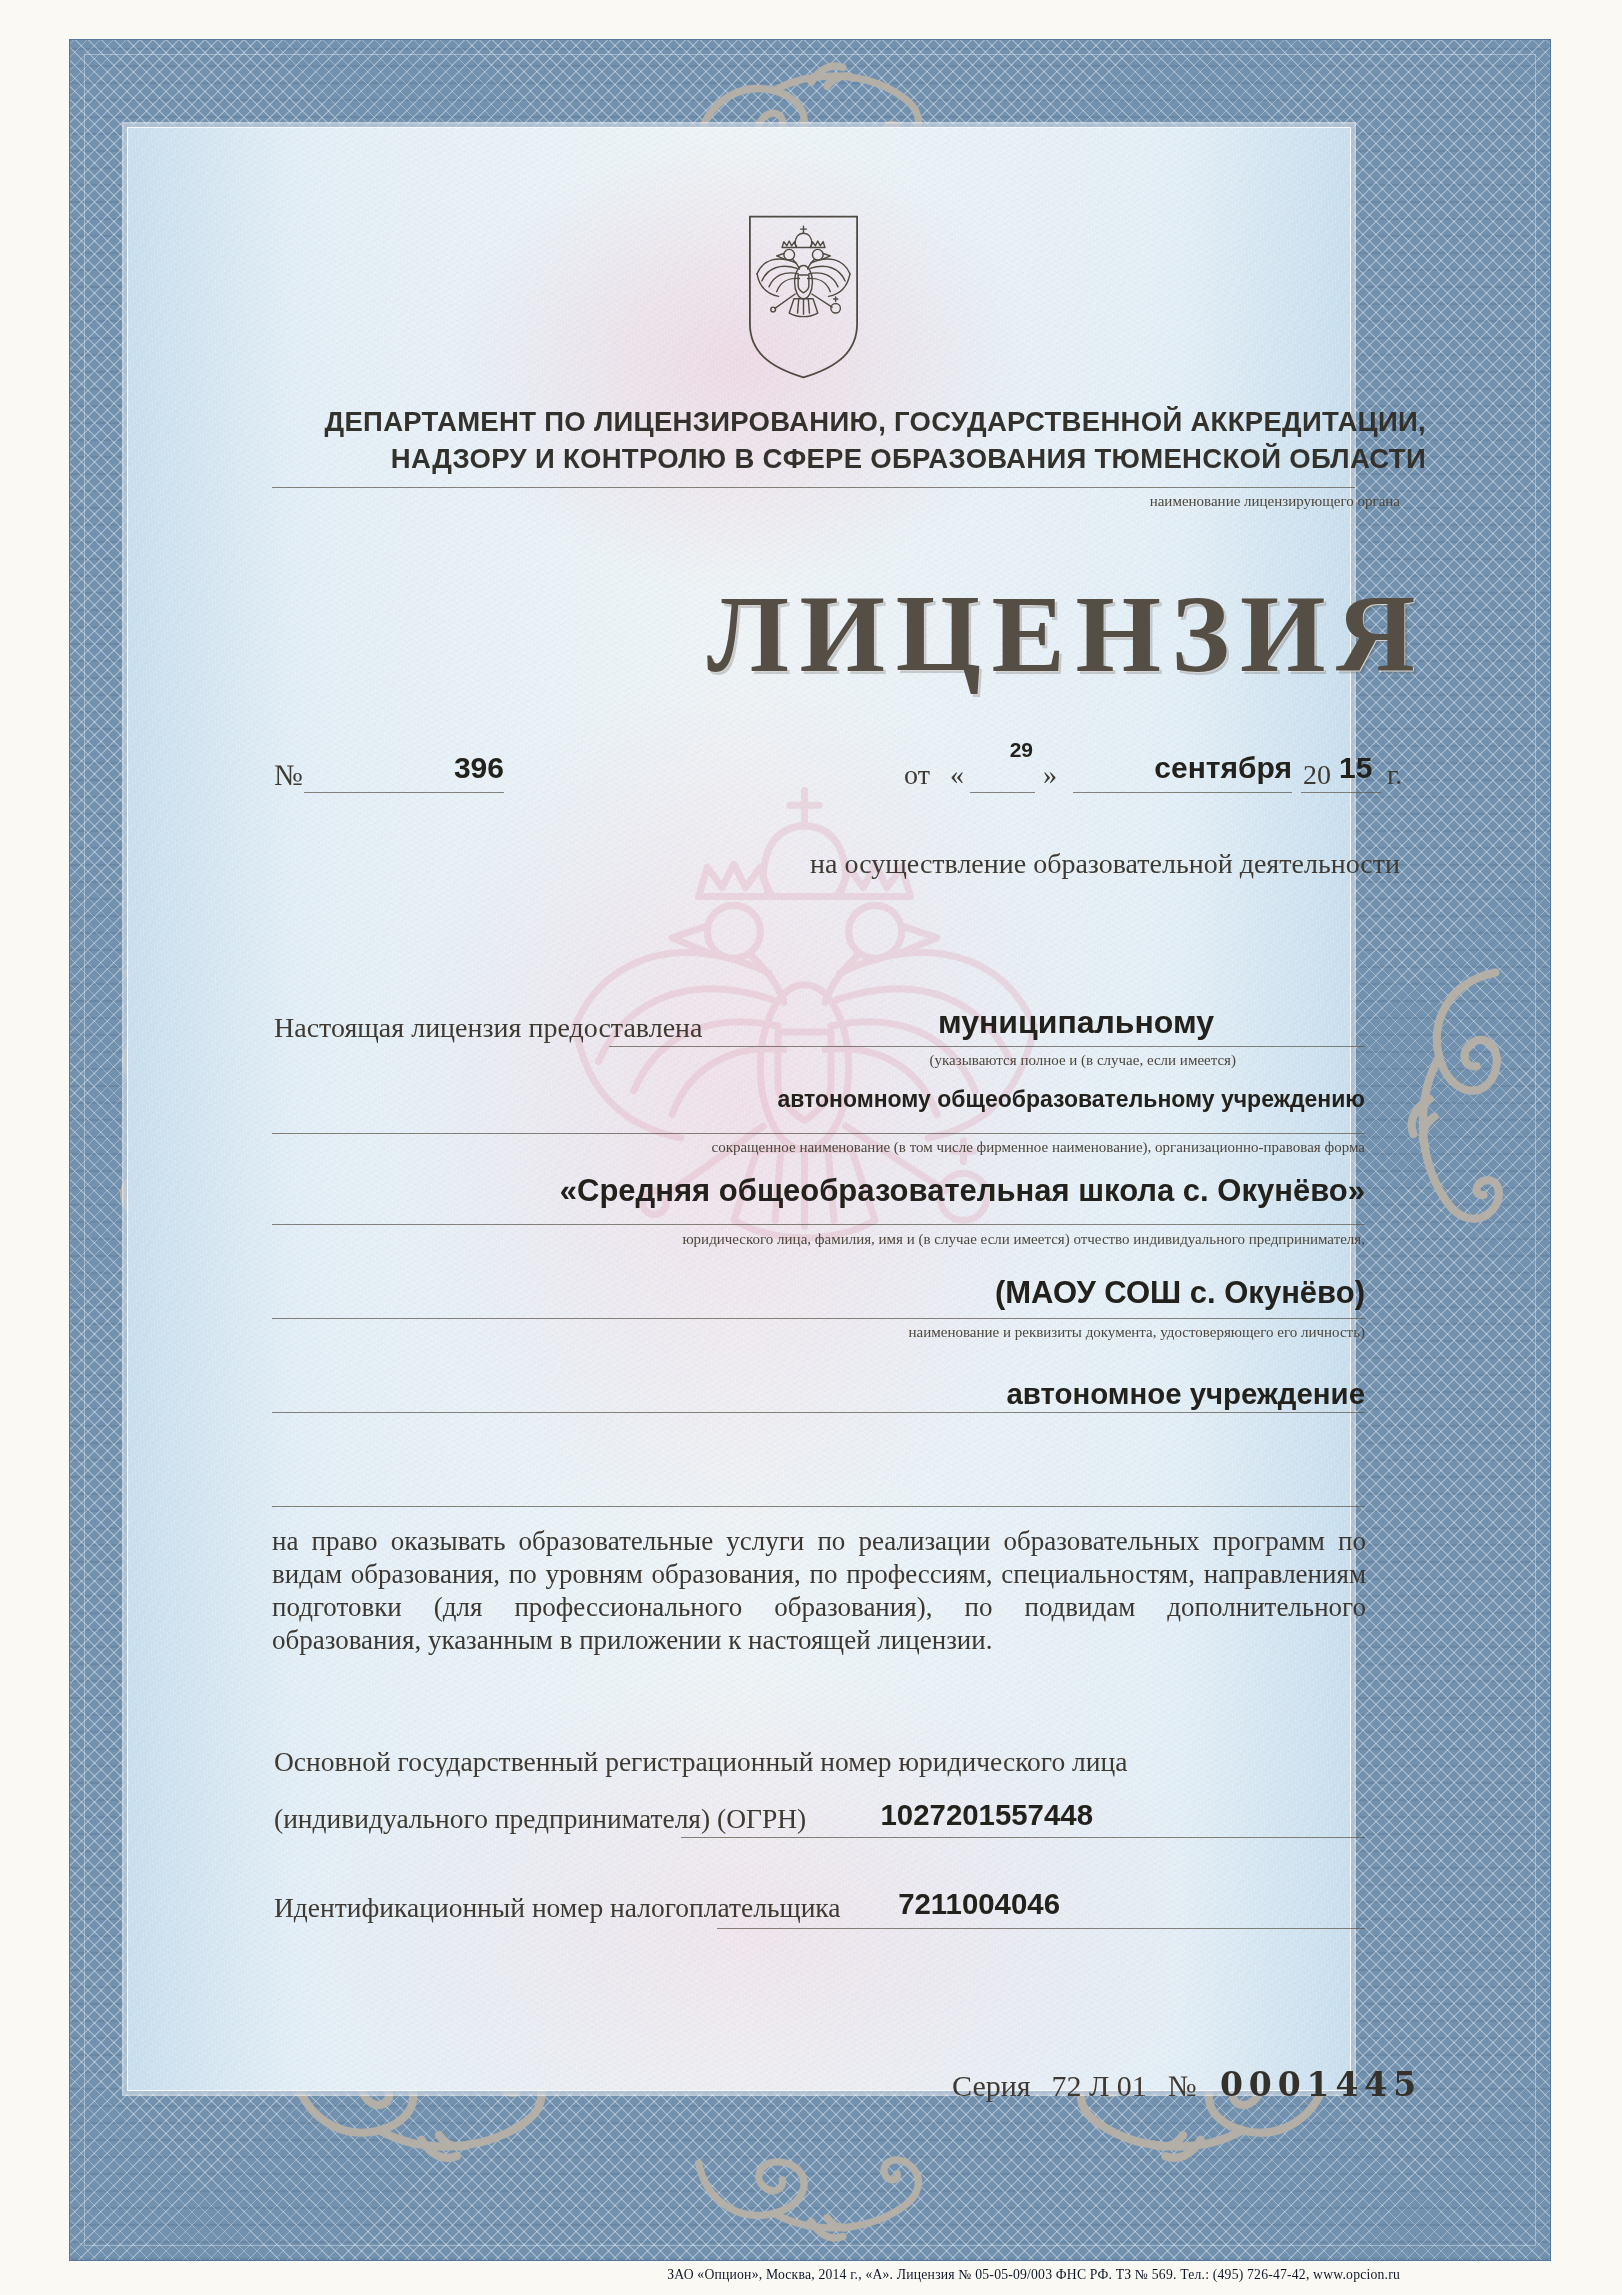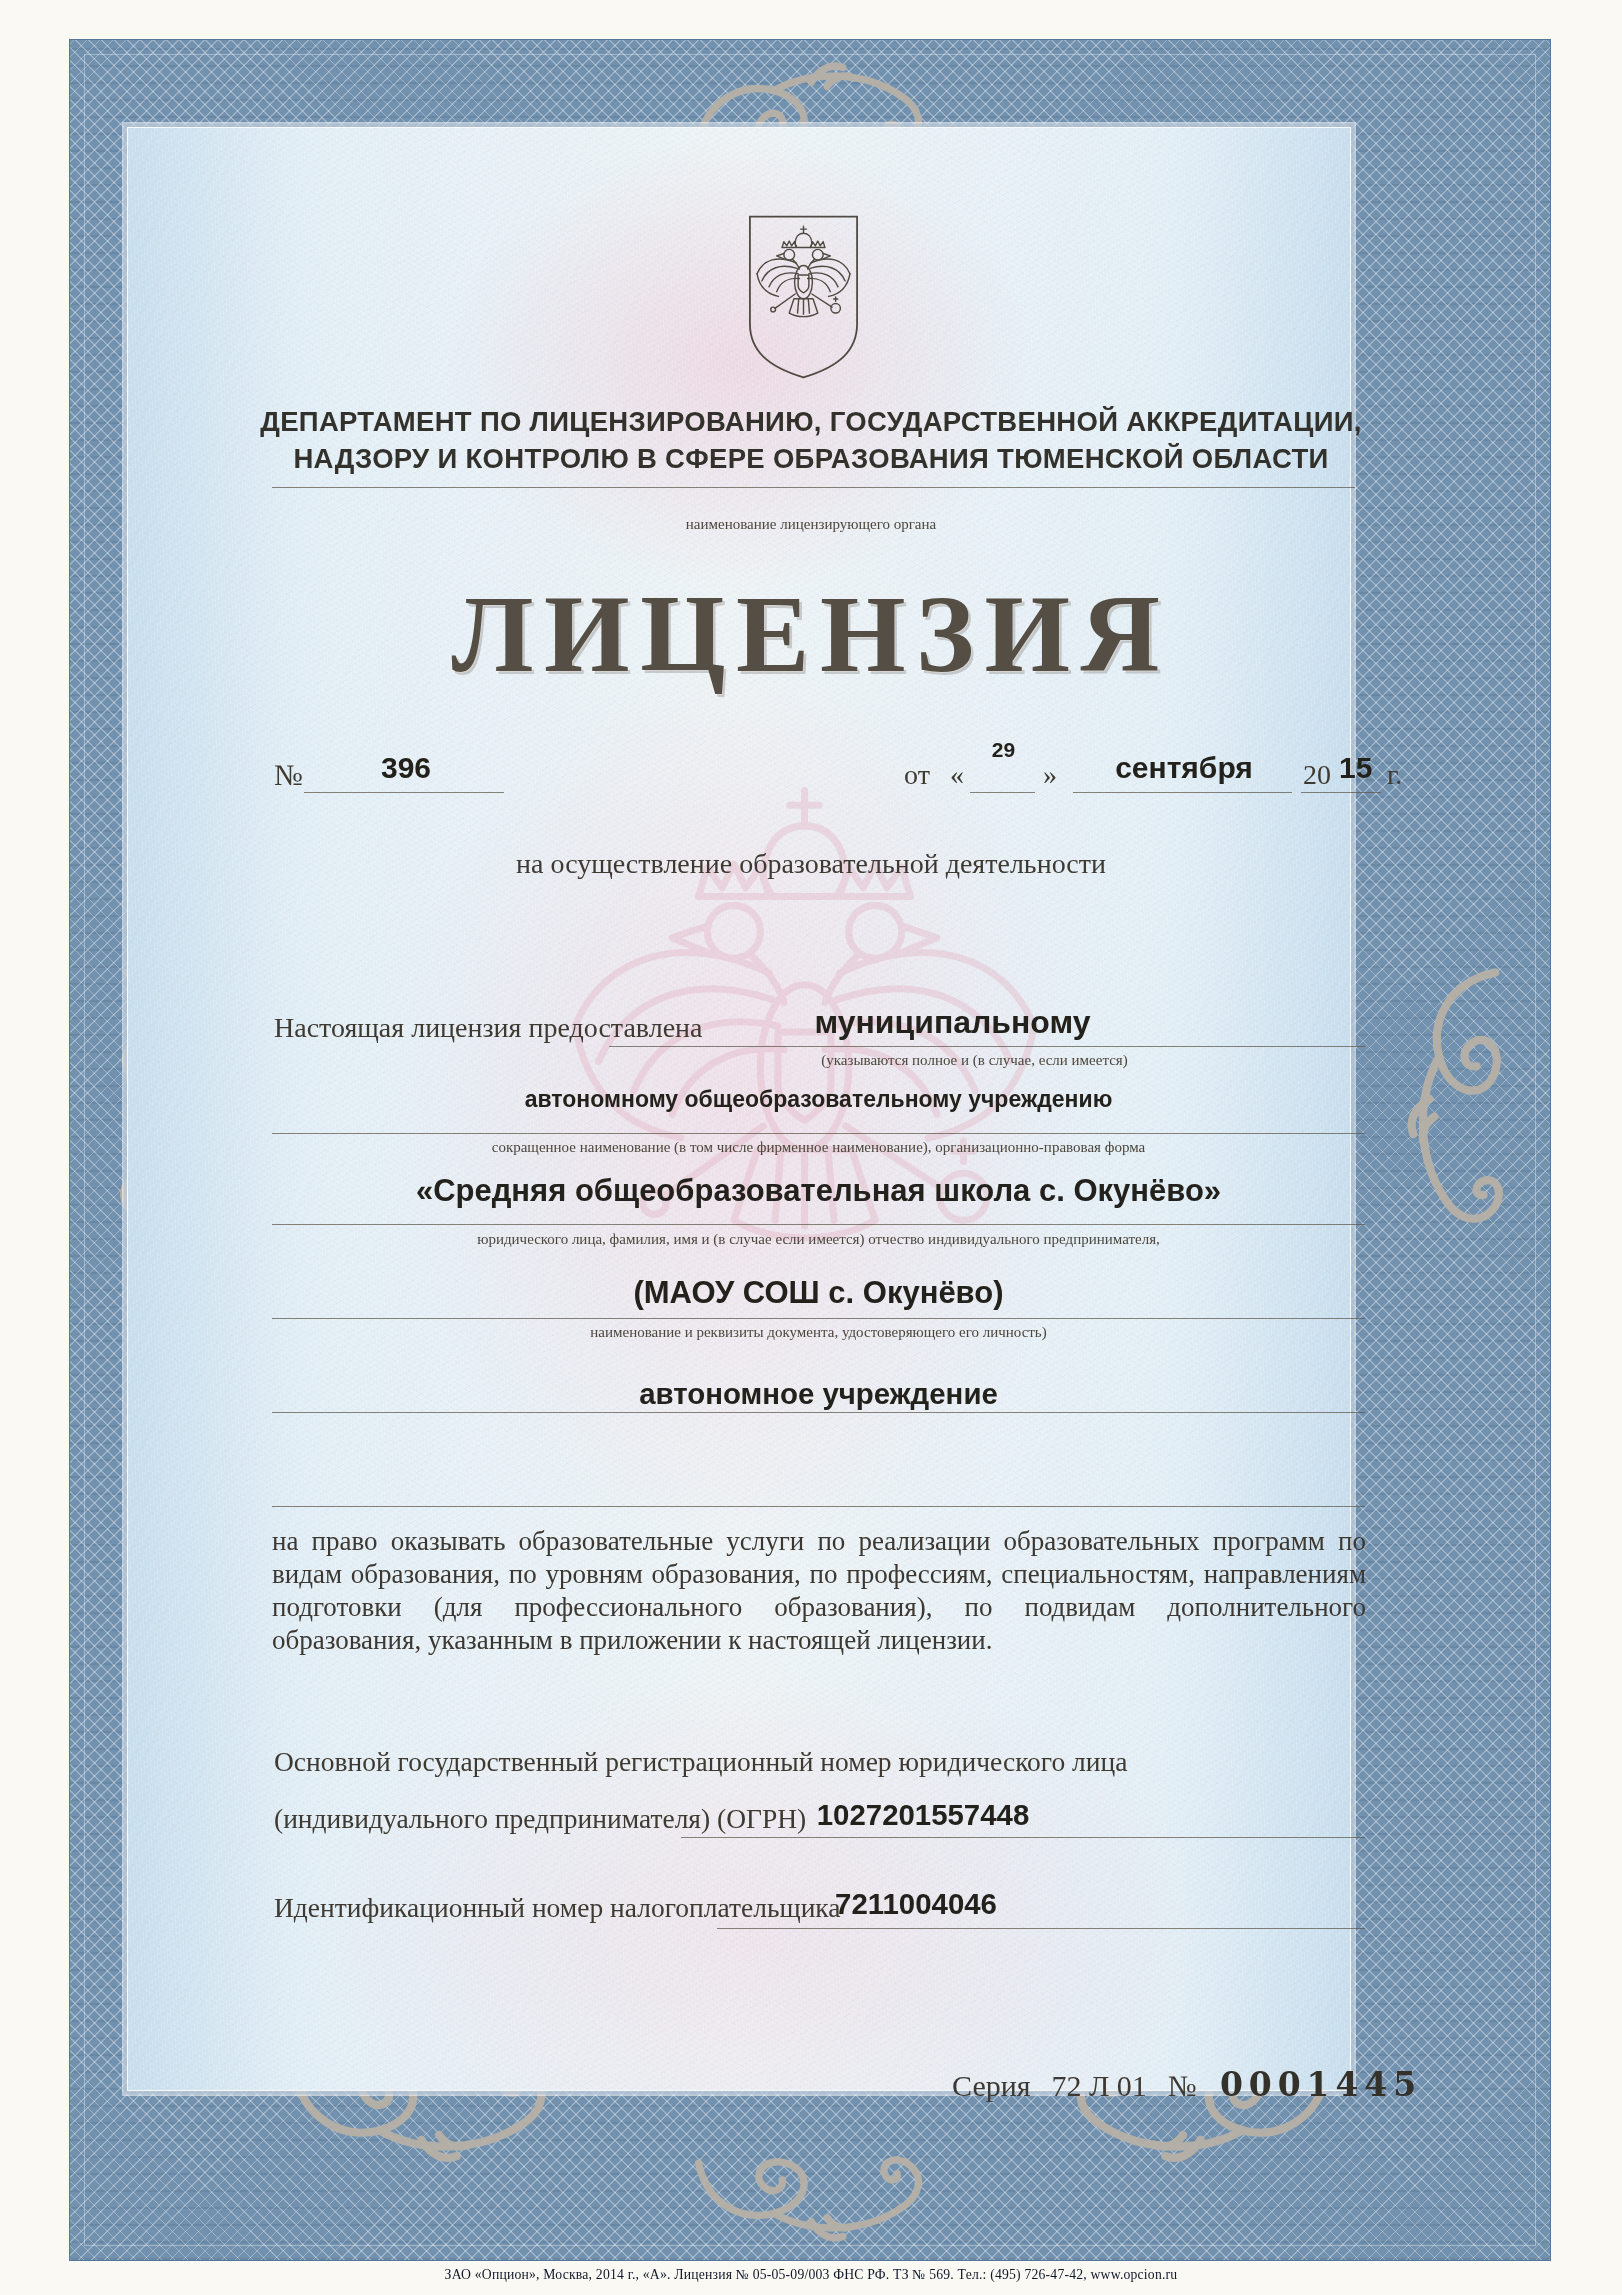--- a/index.html
+++ b/index.html
@@ -34,21 +34,21 @@
        repeating-linear-gradient(87deg, rgba(255,255,255,.25) 0 0.7px, transparent 0.7px 3.3px);}
 
   
   .flourish{position:absolute;color:#b7b1a7;opacity:.95;}
 
   
   .watermark{position:absolute;left:510px;top:733px;width:589px;height:798px;color:#e3b4c4;opacity:.40;pointer-events:none;}
 
   
   .abs{position:absolute;}
-  .ctr{text-align:center;}
+  .ctr{text-align:right;}
   .hdr{font-family:"Liberation Sans",sans-serif;font-weight:700;font-size:27.5px;line-height:35px;color:#33312c;letter-spacing:0.3px;}
   .cap{font-size:15px;color:#4c463c;}
   .doc-title{font-weight:700;font-size:110px;letter-spacing:10.5px;color:#554e45;
      text-shadow:2.6px 3.3px 0 rgba(70,58,48,.22), 0.7px 0.7px 0 #fff;}
   .lbl{font-size:28px;color:#3e3a32;}
   .val{font-family:"Liberation Sans",sans-serif;font-weight:700;color:#23211b;}
   .rule{position:absolute;height:1.3px;background:rgba(92,86,74,.72);}
   .para{font-size:27px;line-height:33px;color:#3c3831;text-align:justify;}
   .serial-lbl{font-size:30px;color:#3e3a33;}
   .serial-num{font-family:"DejaVu Serif",serif;font-weight:700;font-size:33px;letter-spacing:5.9px;color:#34312b;}
@@ -151,21 +151,21 @@
     </svg>
 
   <svg class="emblem" style="left:738px;top:208px;width:131px;height:178px;" viewBox="0 0 220 290">
     <path d="M20 10 H200 V190 C200 235 170 262 110 280 C50 262 20 235 20 190 Z" fill="none" stroke="currentColor" stroke-width="3"></path>
     <use href="#eagle" x="10" y="22" width="200" height="240"></use>
   </svg>
 
   <div class="abs hdr ctr" style="left:196px;top:404px;width:1230px;">ДЕПАРТАМЕНТ ПО ЛИЦЕНЗИРОВАНИЮ, ГОСУДАРСТВЕННОЙ АККРЕДИТАЦИИ,</div>
   <div class="abs hdr ctr" style="left:196px;top:441px;width:1230px;">НАДЗОРУ И КОНТРОЛЮ В СФЕРЕ ОБРАЗОВАНИЯ ТЮМЕНСКОЙ ОБЛАСТИ</div>
   <div class="rule" style="left:272px;top:487px;width:1083px;height:1px;"></div>
-  <div class="abs cap ctr" style="left:222px;top:493px;width:1178px;margin-top:23px;">наименование лицензирующего органа</div>
+  <div class="abs cap ctr" style="left:222px;top:493px;width:1178px;">наименование лицензирующего органа</div>
 
   <div class="abs doc-title ctr" style="left:196px;top:571px;width:1230px;">ЛИЦЕНЗИЯ</div>
 
   <div class="abs lbl" style="left:274px;top:758px;font-size:30px;">№</div>
   <div class="abs val ctr" style="left:308px;top:751px;width:196px;font-size:30px;">396</div>
   <div class="rule" style="left:304px;top:792px;width:200px;"></div>
 
   <div class="abs lbl" style="left:904px;top:759px;">от</div>
   <div class="abs lbl" style="left:950px;top:759px;">«</div>
   <div class="abs val ctr" style="left:974px;top:738px;width:59px;font-size:21px;">29</div>

